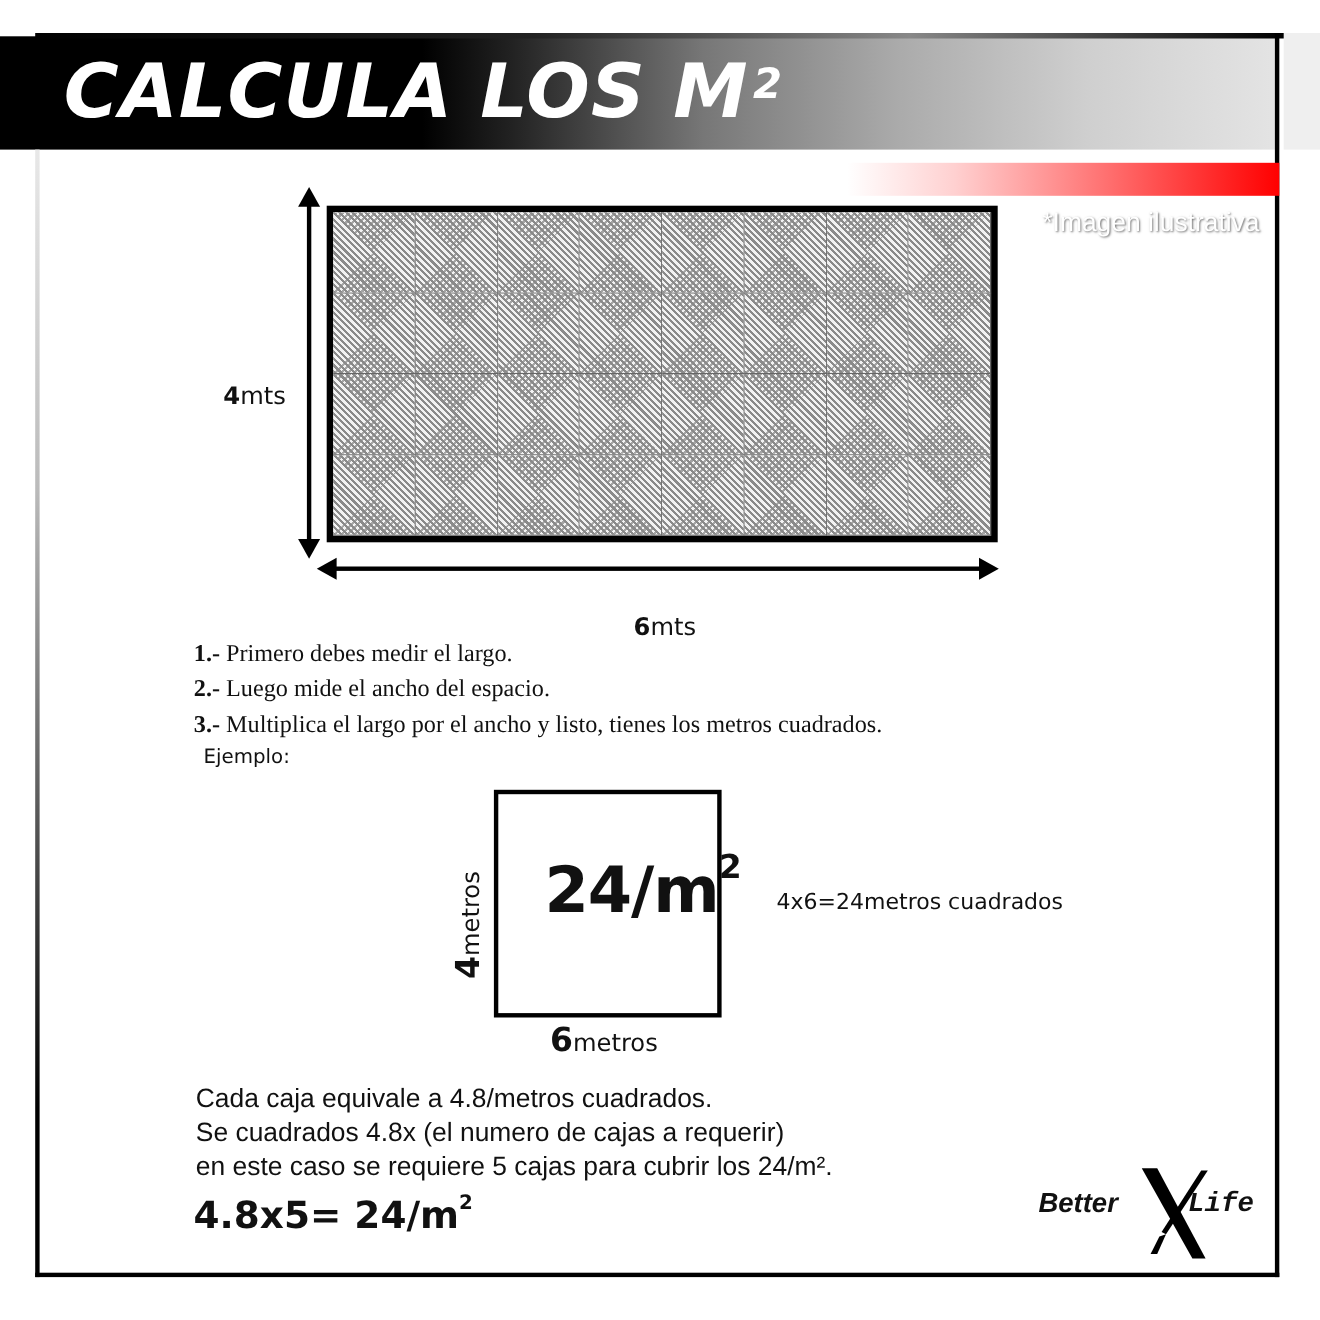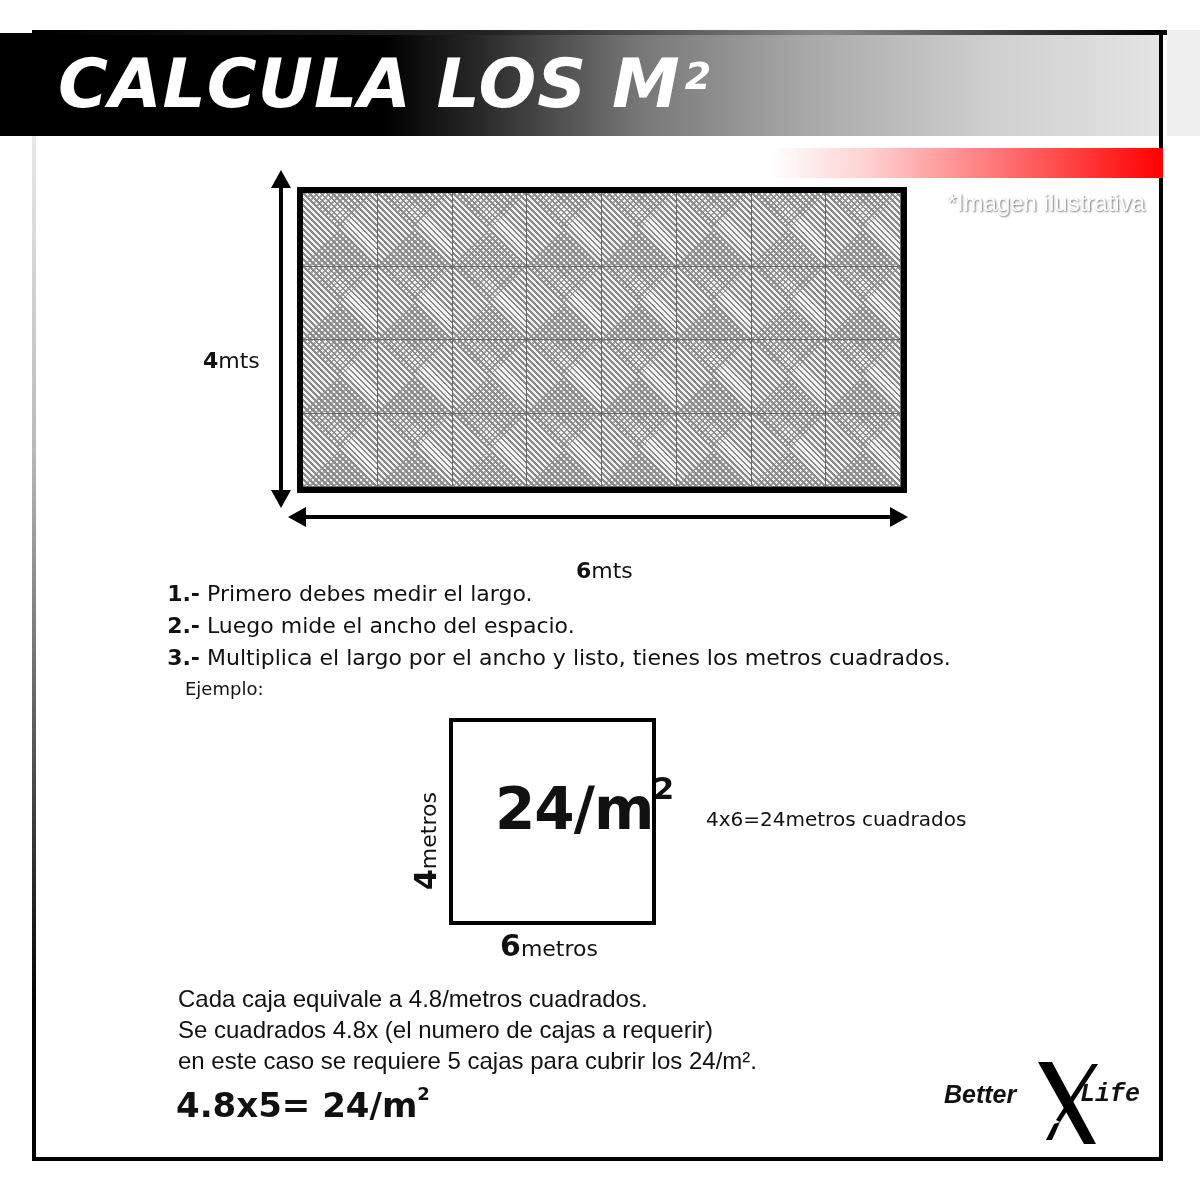--- a/index.html
+++ b/index.html
@@ -46,21 +46,21 @@
   .arrow-h-line { left:300px; top:515px; width:590px; height:4px; background:#000; }
   .arrow-left { left:288px; top:507px; width:0; height:0; border-top:10px solid transparent; border-bottom:10px solid transparent; border-right:18px solid #000; }
   .arrow-right { left:890px; top:507px; width:0; height:0; border-top:10px solid transparent; border-bottom:10px solid transparent; border-left:18px solid #000; }
 
   .dim-label { font-size:22px; white-space:nowrap;margin-top:23px; }
   .dim-label b { font-weight:bold; }
   #dim-height { left:203px; top:325px; }
   #dim-width { left:576px; top:535px; }
 
   
-  #steps { left:160px; top:578px; font-size:22px; line-height:32px; }
+  #steps { left:160px; top:578px; font-size:22px; line-height:32px;font-family:Liberation Serif, serif; }
   .step { white-space:nowrap; }
   .step-num { font-weight:bold; display:inline-block; text-align:right; width:40px; }
   #example-label { left:185px; top:678px; font-size:18px; font-weight:normal; }
 
   
   #example-box { left:449px; top:718px; width:199px; height:199px; border:4px solid #000; }
   #example-area { left:472px; top:775px; font-size:58px; font-weight:bold; white-space:nowrap; letter-spacing:-1px;margin-left:23px; }
   #example-area sup { font-size:30px; vertical-align:top; position:relative; top:-4px; }
   #example-side { left:380px; top:780px; width:100px; height:40px; transform:rotate(-90deg); transform-origin:left top;
      position:absolute; }

